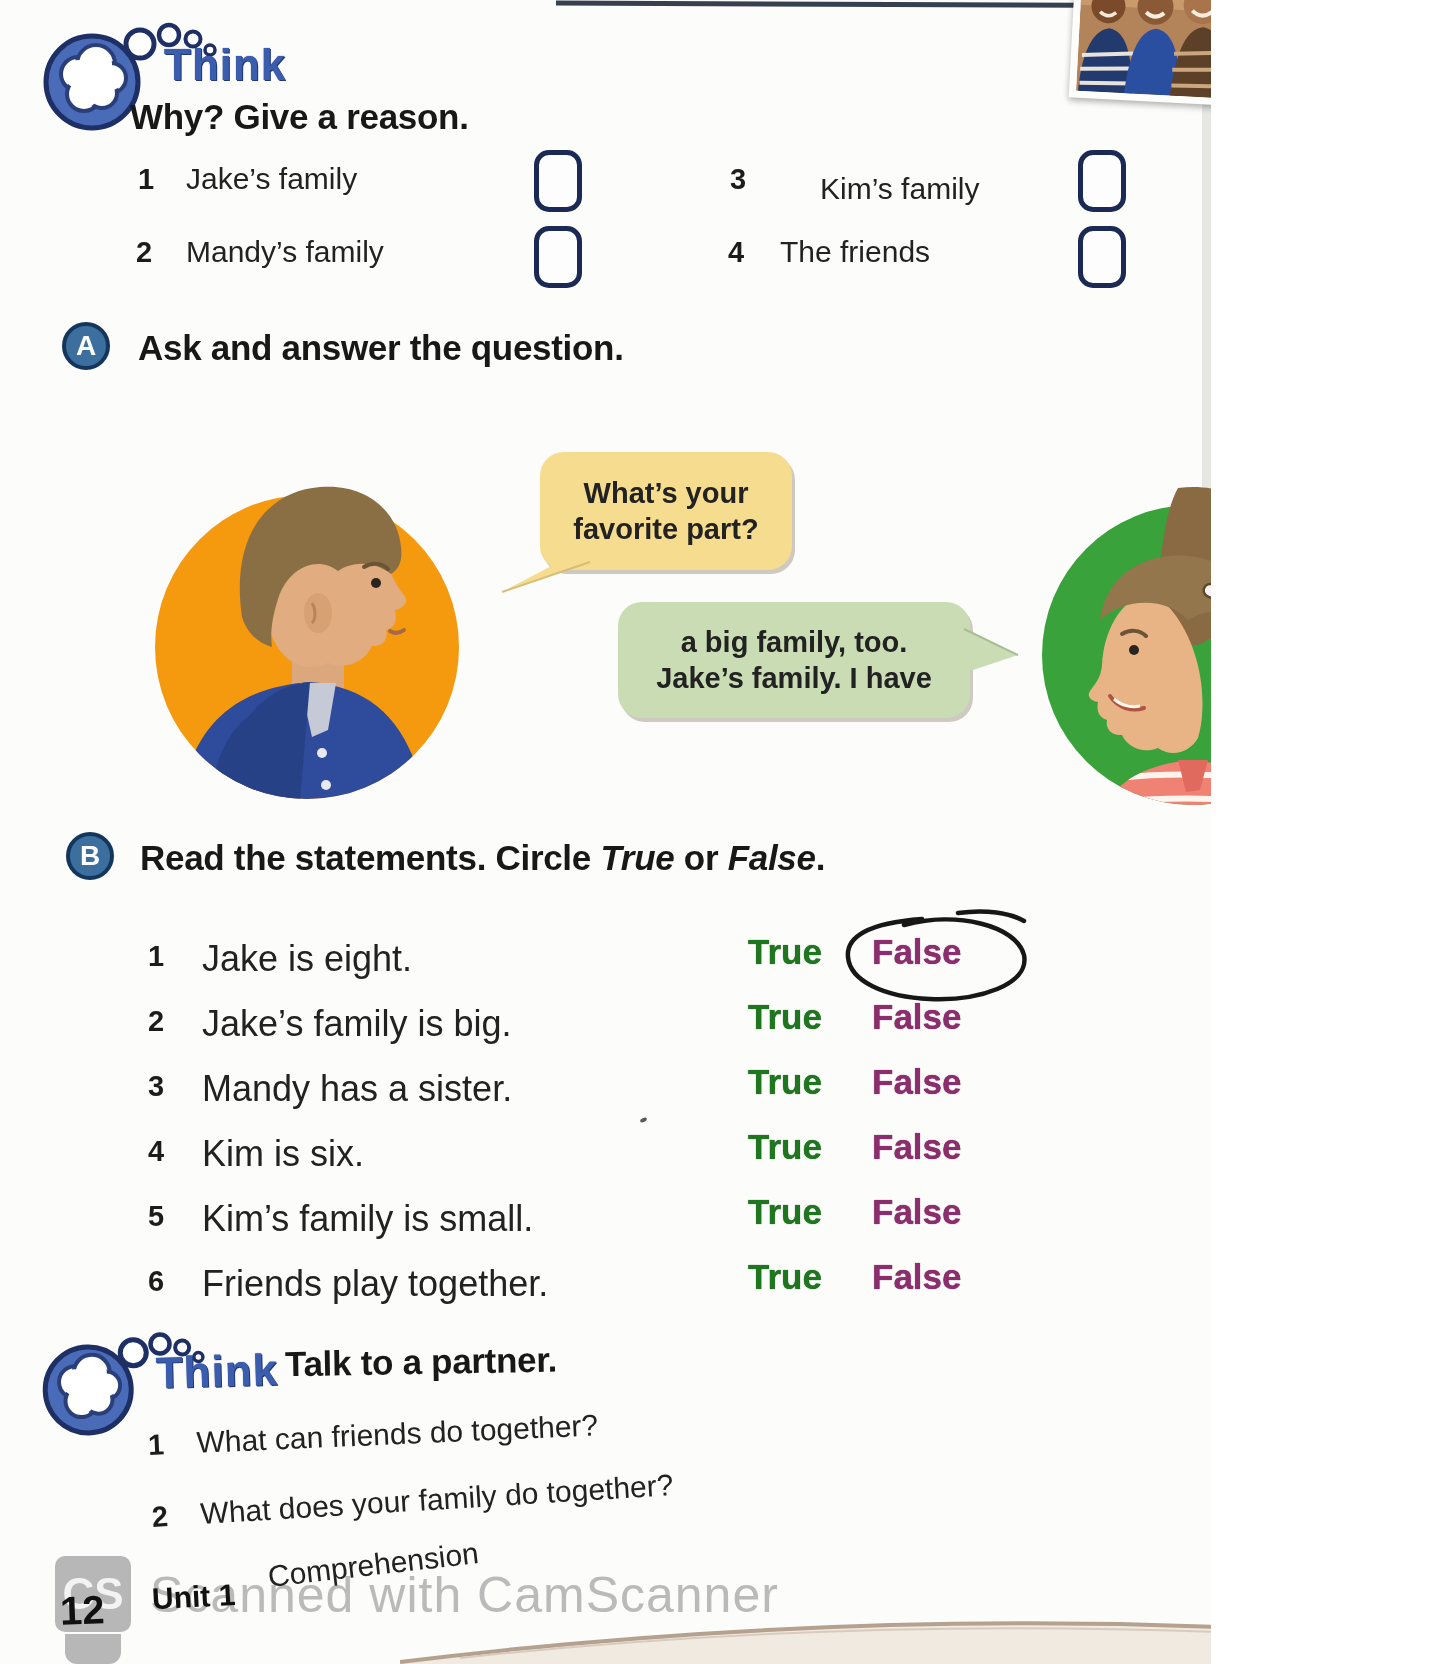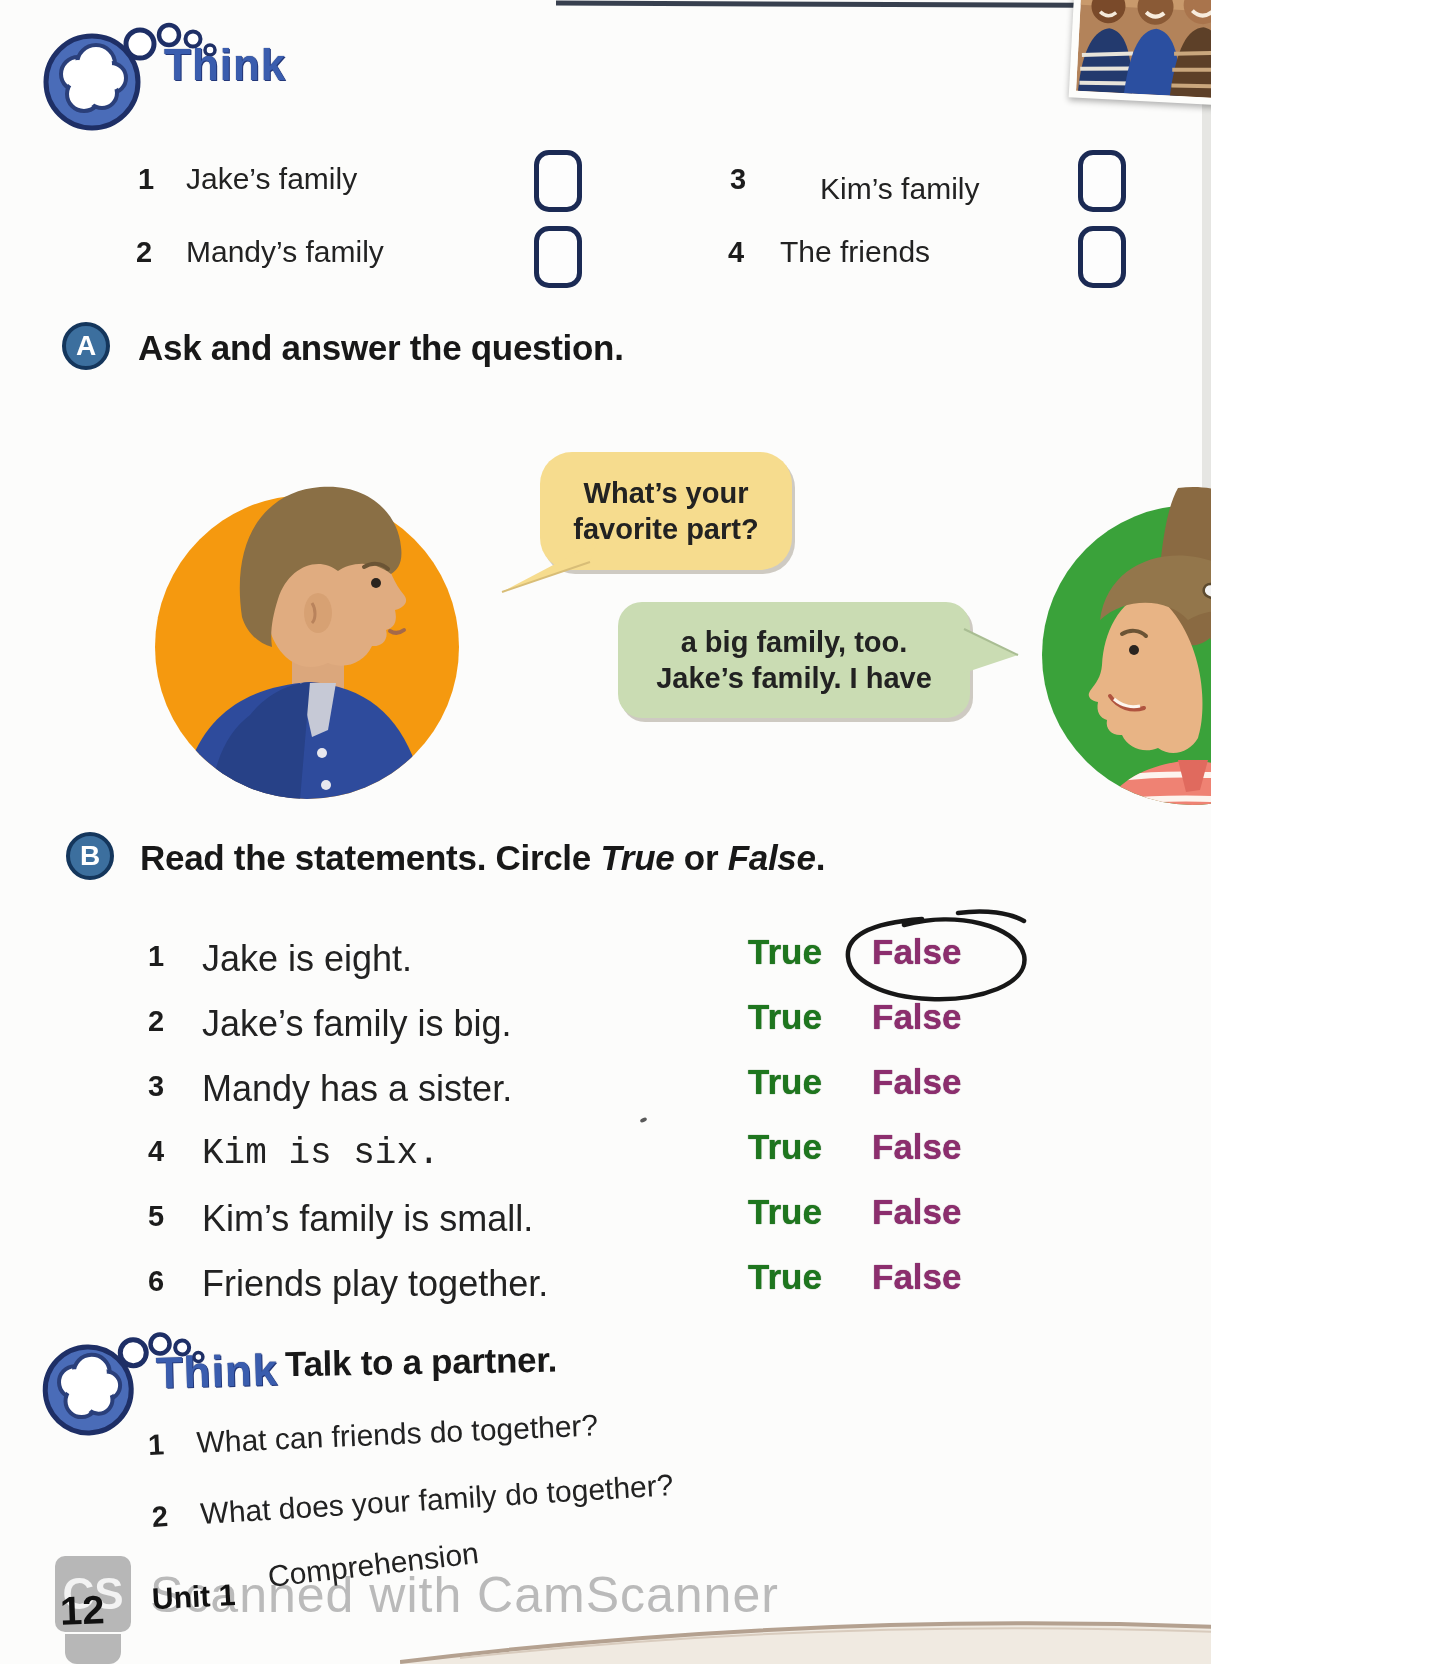--- a/index.html
+++ b/index.html
@@ -19,21 +19,21 @@
 
   .checkbox{width:48px;height:62px;border:5px solid #1b2a54;border-radius:15px;background:#fdfdfd;box-sizing:border-box;}
 
   .badge{width:48px;height:48px;border-radius:50%;background:#3c6f9e;border:4px solid #14365c;
          color:#fff;font-weight:bold;font-size:28px;display:flex;align-items:center;justify-content:center;
          box-sizing:border-box;}
 
   .bubble{position:absolute;border-radius:24px;display:flex;flex-direction:column;justify-content:center;
           text-align:center;font-weight:bold;font-size:29px;color:#222;line-height:1.25;
           box-shadow:3px 4px 0 rgba(120,110,90,0.35);}
-  .bubble-yellow{background:#f6dc8e;border-radius:32px;}
+  .bubble-yellow{background:#f6dc8e;}
   .bubble-green{background:#cadcb3;}
 
   .photo-frame{position:absolute;background:#fdfdfb;padding:7px;box-shadow:0 3px 6px rgba(0,0,0,0.3);}
 
   .watermark-text{font-size:50px;color:#bababa;letter-spacing:1px;}
   .cs-box{width:76px;height:76px;background:#b7b7b7;border-radius:10px;display:flex;align-items:center;justify-content:center;
           color:#f3f3f3;font-weight:bold;font-size:44px;}
   .cs-tab{width:56px;height:30px;background:#b7b7b7;border-radius:0 0 12px 12px;margin:2px auto 0;}
 
   .footer-num{font-weight:bold;font-size:40px;color:#111;}
@@ -68,20 +68,21 @@
           <circle cx="66" cy="85" r="12"></circle>
           <rect x="44" y="62" width="26" height="24" rx="8"></rect>
       </g>
       <circle cx="104" cy="36" r="14" fill="#fff" stroke="#1e2f66" stroke-width="5"></circle>
       <circle cx="133" cy="27" r="10" fill="#fff" stroke="#1e2f66" stroke-width="4.5"></circle>
       <circle cx="157" cy="31" r="7.5" fill="#fff" stroke="#1e2f66" stroke-width="4"></circle>
       <circle cx="174" cy="42" r="5" fill="#fff" stroke="#1e2f66" stroke-width="3.5"></circle>
     </svg>
     <span class="abs think-word" style="left:128px;top:32px;">Think</span>
   </div>
+  <div class="abs h-bold" style="left:130px;top:97px;">Why? Give a reason.</div>
 
   <span class="abs item-num" style="left:138px;top:163px;">1</span>
   <span class="abs item-label" style="left:186px;top:162px;">Jake’s family</span>
   <div class="abs checkbox" style="left:534px;top:150px;"></div>
 
   <span class="abs item-num" style="left:136px;top:236px;">2</span>
   <span class="abs item-label" style="left:186px;top:235px;">Mandy’s family</span>
   <div class="abs checkbox" style="left:534px;top:226px;"></div>
 
   <span class="abs item-num" style="left:730px;top:163px;">3</span>
@@ -230,21 +231,21 @@
   <span class="abs stmt-text" style="left:202px;top:1003px;">Jake’s family is big.</span>
   <span class="abs true-opt" style="left:748px;top:997px;">True</span>
   <span class="abs false-opt" style="left:872px;top:997px;">False</span>
 
   <span class="abs item-num" style="left:148px;top:1070px;">3</span>
   <span class="abs stmt-text" style="left:202px;top:1068px;">Mandy has a sister.</span>
   <span class="abs true-opt" style="left:748px;top:1062px;">True</span>
   <span class="abs false-opt" style="left:872px;top:1062px;">False</span>
 
   <span class="abs item-num" style="left:148px;top:1135px;">4</span>
-  <span class="abs stmt-text" style="left:202px;top:1133px;font-family:Liberation Mono, monospace;">Kim is six.</span>
+  <span class="abs stmt-text" style="left:202px;top:1133px;">Kim is six.</span>
   <span class="abs true-opt" style="left:748px;top:1127px;">True</span>
   <span class="abs false-opt" style="left:872px;top:1127px;">False</span>
 
   <span class="abs item-num" style="left:148px;top:1200px;">5</span>
   <span class="abs stmt-text" style="left:202px;top:1198px;">Kim’s family is small.</span>
   <span class="abs true-opt" style="left:748px;top:1192px;">True</span>
   <span class="abs false-opt" style="left:872px;top:1192px;">False</span>
 
   <span class="abs item-num" style="left:148px;top:1265px;">6</span>
   <span class="abs stmt-text" style="left:202px;top:1263px;">Friends play together.</span>

